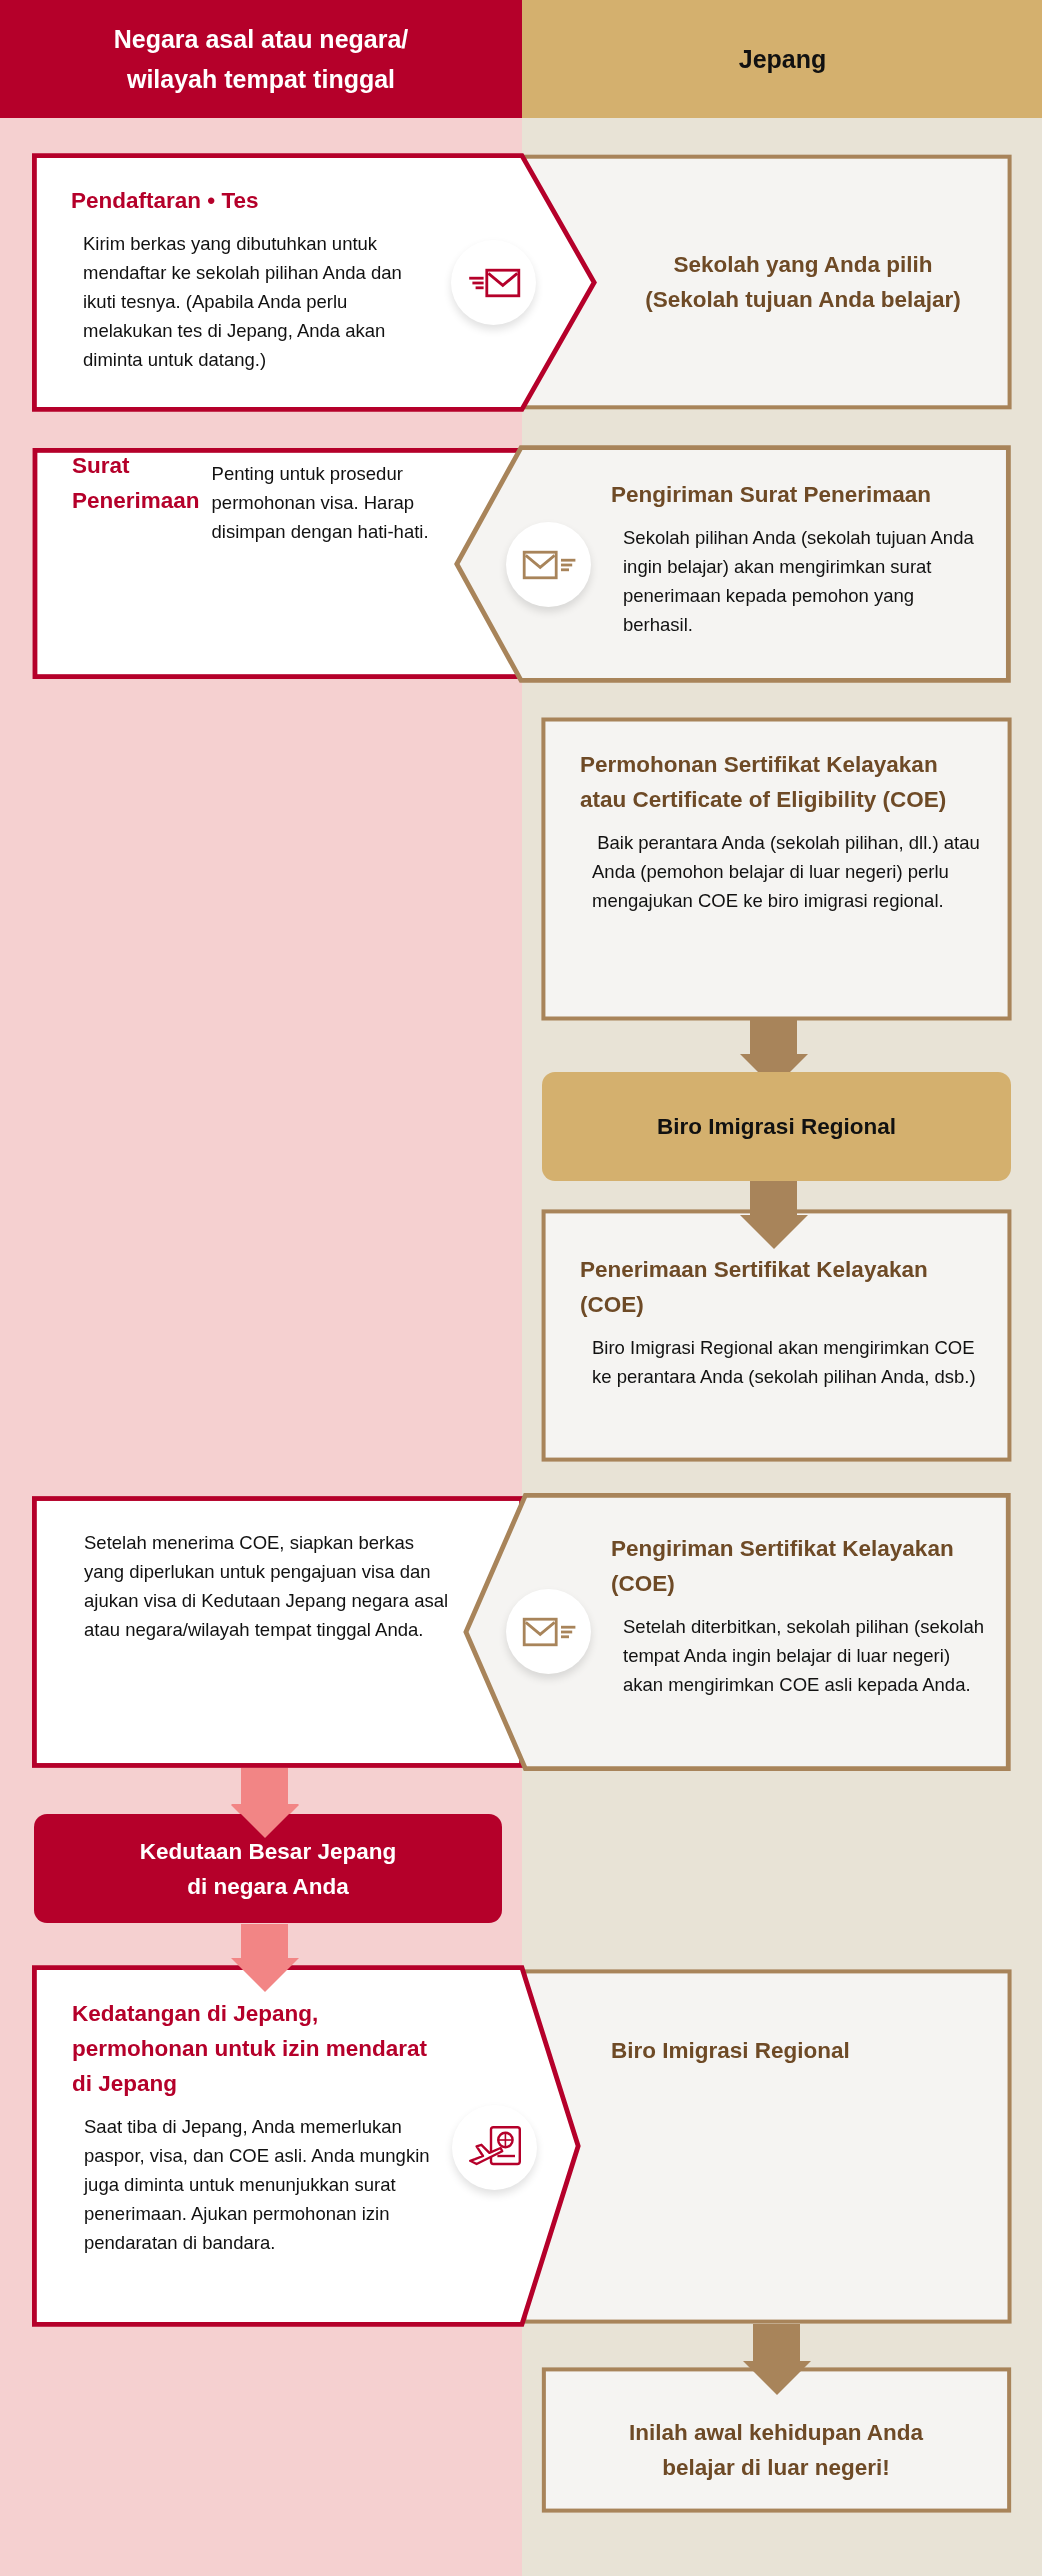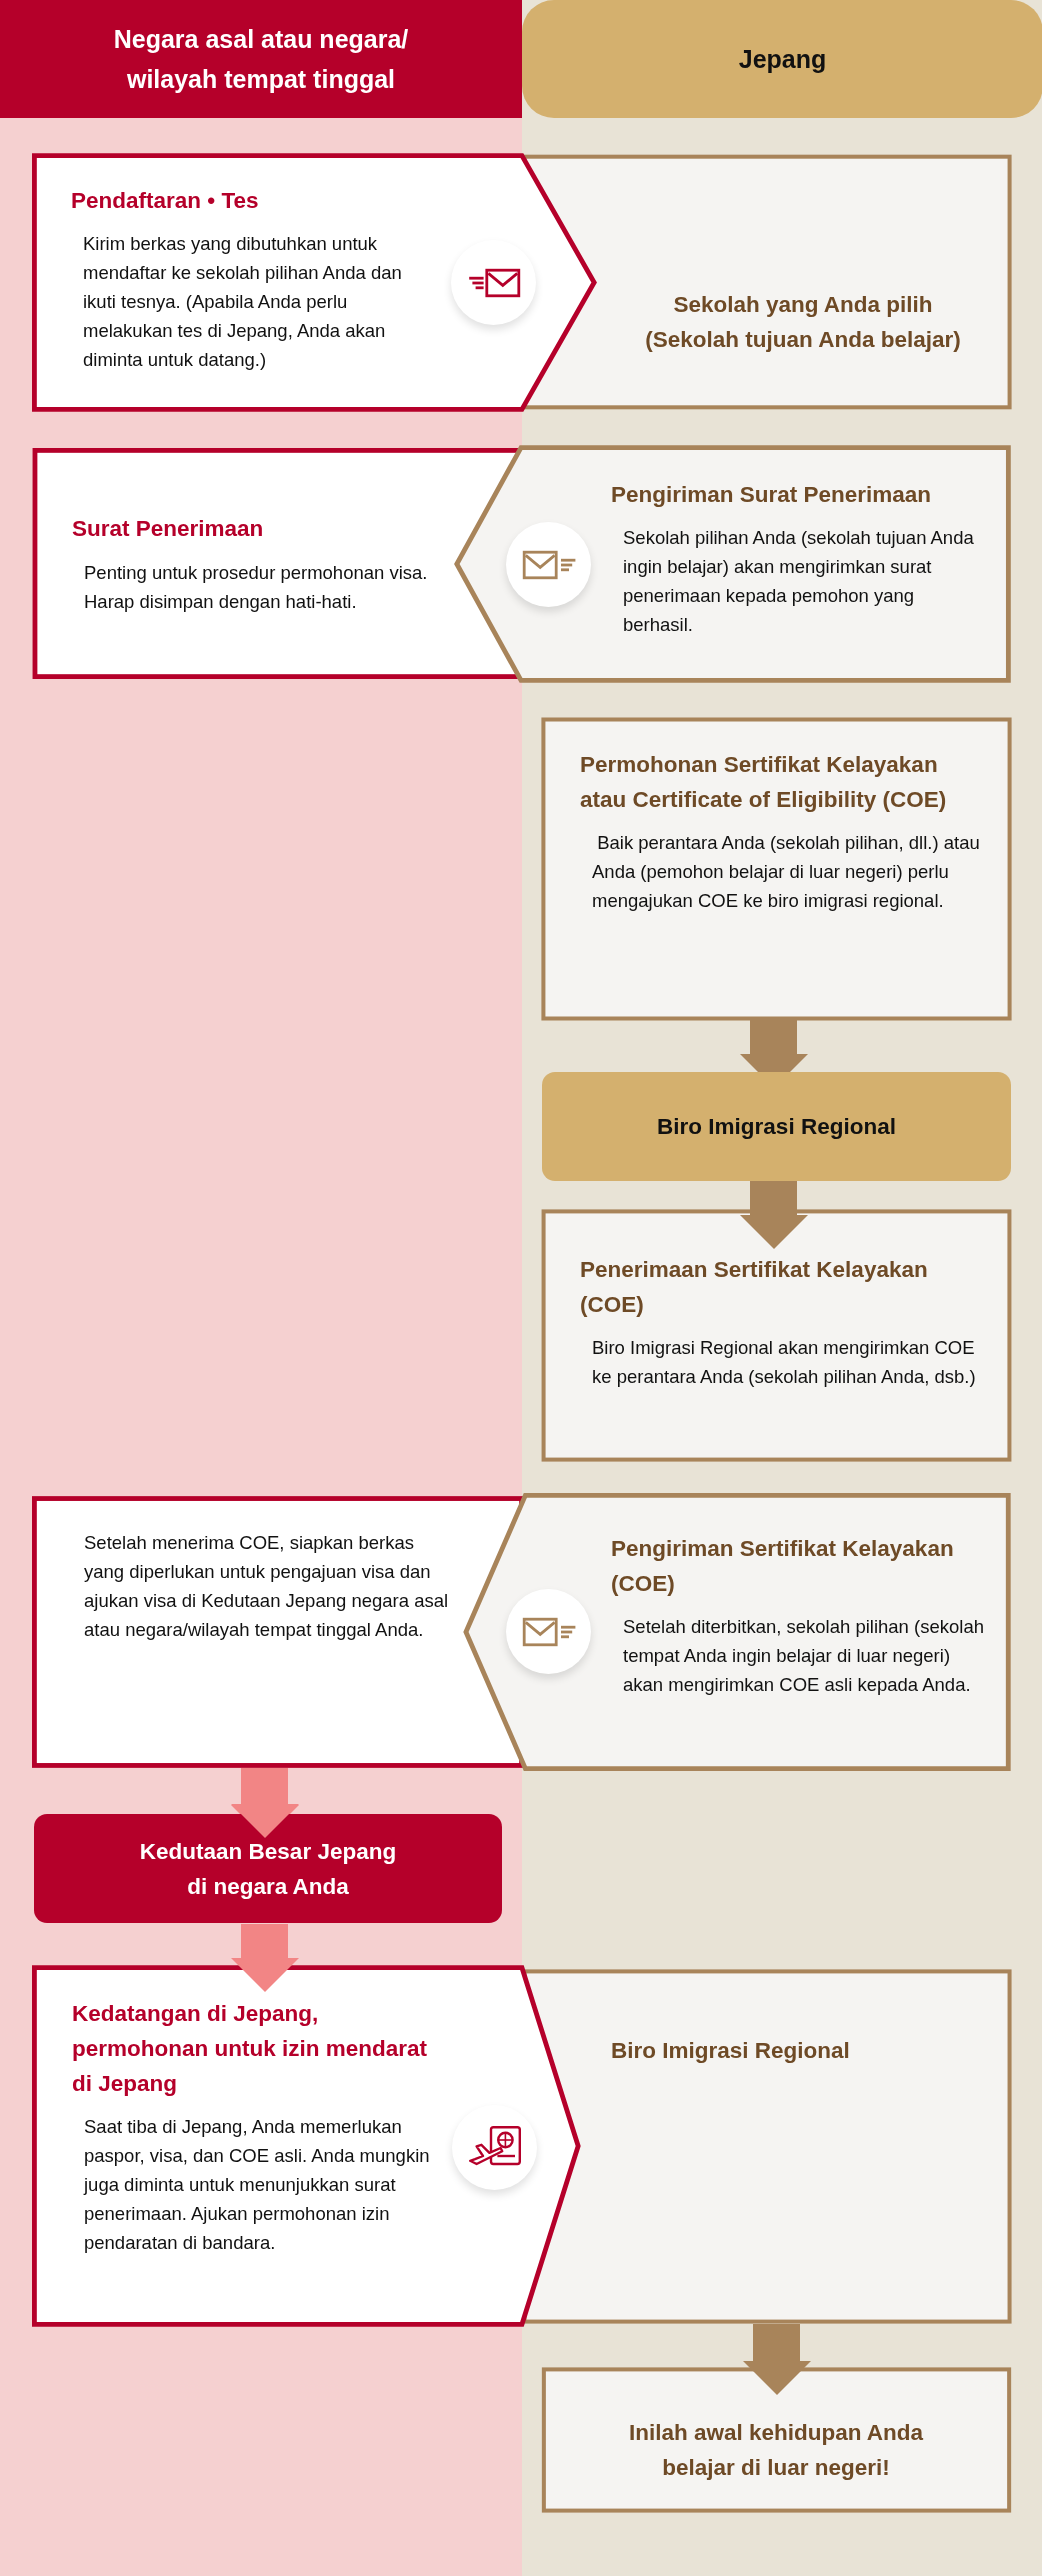--- a/index.html
+++ b/index.html
@@ -2,21 +2,21 @@
 <html style="font-size:13px"><head>
 <meta charset="utf-8">
 <style>
   * { box-sizing: border-box; margin: 0; padding: 0; }
   html, body { width: 1043px; height: 2576px; overflow: hidden; }
   body { font-family: "Liberation Sans", "DejaVu Sans", sans-serif; position: relative; background: #E8E3D6; }
   .col-bg-left { position: absolute; left: 0; top: 0; width: 522px; height: 2576px; background: #F5D0D0; }
   .col-bg-right { position: absolute; left: 522px; top: 0; width: 521px; height: 2576px; background: #E8E3D6; }
   .hdr { position: absolute; top: 0; height: 118px; display: flex; align-items: center; justify-content: center; text-align: center; font-weight: bold; font-size: 25px; line-height: 40px; }
   .hdr-left { left: 0; width: 522px; background: #B5002A; color: #fff; text-align: center; }
-  .hdr-right { left: 522px; width: 521px; background: #D4B06E; color: #111; border-radius: 32px; }
+  .hdr-right { left: 522px; width: 521px; background: #D4B06E; color: #111; }
 
   .abs { position: absolute; }
   svg.shape { position: absolute; overflow: visible; }
 
   .title-red { color: #B5002A; font-weight: bold; font-size: 22.5px; line-height: 35px; }
   .title-brown { color: #6E4A26; font-weight: bold; font-size: 22.5px; line-height: 35px; }
   .body-txt { color: #111; font-size: 18.5px; line-height: 29px; margin-top: 11.2px; margin-left: 12px; }
   .center-title { color: #6E4A26; font-weight: bold; font-size: 22.5px; line-height: 35px; text-align: center; }
 
   .icon-circle { position: absolute; width: 85px; height: 85px; border-radius: 50%; background: #fff; box-shadow: 0 4.8px 8px rgba(0,0,0,0.12); display: flex; align-items: center; justify-content: center; }
@@ -41,21 +41,21 @@
     <div>wilayah tempat tinggal</div>
   </div>
 </div>
 <div class="hdr hdr-right">
   <div>Jepang</div>
 </div>
 
 <svg class="shape" style="left:522px;top:154px;" width="490" height="256" viewBox="0 0 610 318">
   <rect x="3" y="3" width="604" height="312" fill="#F5F4F2" stroke="#A8845A" stroke-width="5"></rect>
 </svg>
-<div class="abs" style="left:595px;top:154px;width:416px;height:256px;display:flex;align-items:center;justify-content:center;margin-top:40px;">
+<div class="abs" style="left:595px;top:154px;width:416px;height:256px;display:flex;align-items:center;justify-content:center;">
   <div class="center-title">
     <div>Sekolah yang Anda pilih</div>
     <div>(Sekolah tujuan Anda belajar)</div>
   </div>
 </div>
 <svg class="shape" style="left:32px;top:153px;" width="567" height="259" viewBox="0 0 706 322">
   <polygon points="3,3 610,3 700,161 610,319 3,319" fill="#ffffff" stroke="#B5002A" stroke-width="6" stroke-linejoin="miter"></polygon>
 </svg>
 <div class="abs" style="left:71px;top:183px;width:366px;">
   <div class="title-red">Pendaftaran • Tes</div>
@@ -67,21 +67,21 @@
     <polyline points="28,8 46,23 64,8" fill="none" stroke="#B5002A" stroke-width="3.5"></polyline>
     <line x1="4" y1="14" x2="22" y2="14" stroke="#B5002A" stroke-width="3.5"></line>
     <line x1="8" y1="20" x2="22" y2="20" stroke="#B5002A" stroke-width="3.5"></line>
     <line x1="12" y1="26" x2="22" y2="26" stroke="#B5002A" stroke-width="3.5"></line>
   </svg>
 </div>
 
 <svg class="shape" style="left:32px;top:448px;" width="492" height="231" viewBox="0 0 612 288">
   <rect x="3" y="3" width="606" height="282" fill="#ffffff" stroke="#B5002A" stroke-width="6"></rect>
 </svg>
-<div class="abs" style="left:72px;top:448px;width:378px;height:231px;display:flex;flex-direction:column;justify-content:center;">
+<div class="abs" style="left:72px;top:448px;width:378px;height:231px;display:flex;flex-direction:row;justify-content:center;">
   <div class="title-red">Surat Penerimaan</div>
   <div class="body-txt">Penting untuk prosedur permohonan visa. Harap disimpan dengan hati-hati.</div>
 </div>
 <svg class="shape" style="left:452px;top:445px;" width="562" height="238" viewBox="0 0 700 296">
   <polygon points="86,3 693,3 693,293 86,293 6,148" fill="#F5F4F2" stroke="#A8845A" stroke-width="6" stroke-linejoin="miter"></polygon>
 </svg>
 <div class="icon-circle" style="left:506px;top:522px;">
   <svg width="56" height="32" viewBox="0 0 70 40">
     <rect x="4" y="4" width="40" height="32" fill="none" stroke="#A8845A" stroke-width="3.5"></rect>
     <polyline points="6,8 24,23 42,8" fill="none" stroke="#A8845A" stroke-width="3.5"></polyline>

